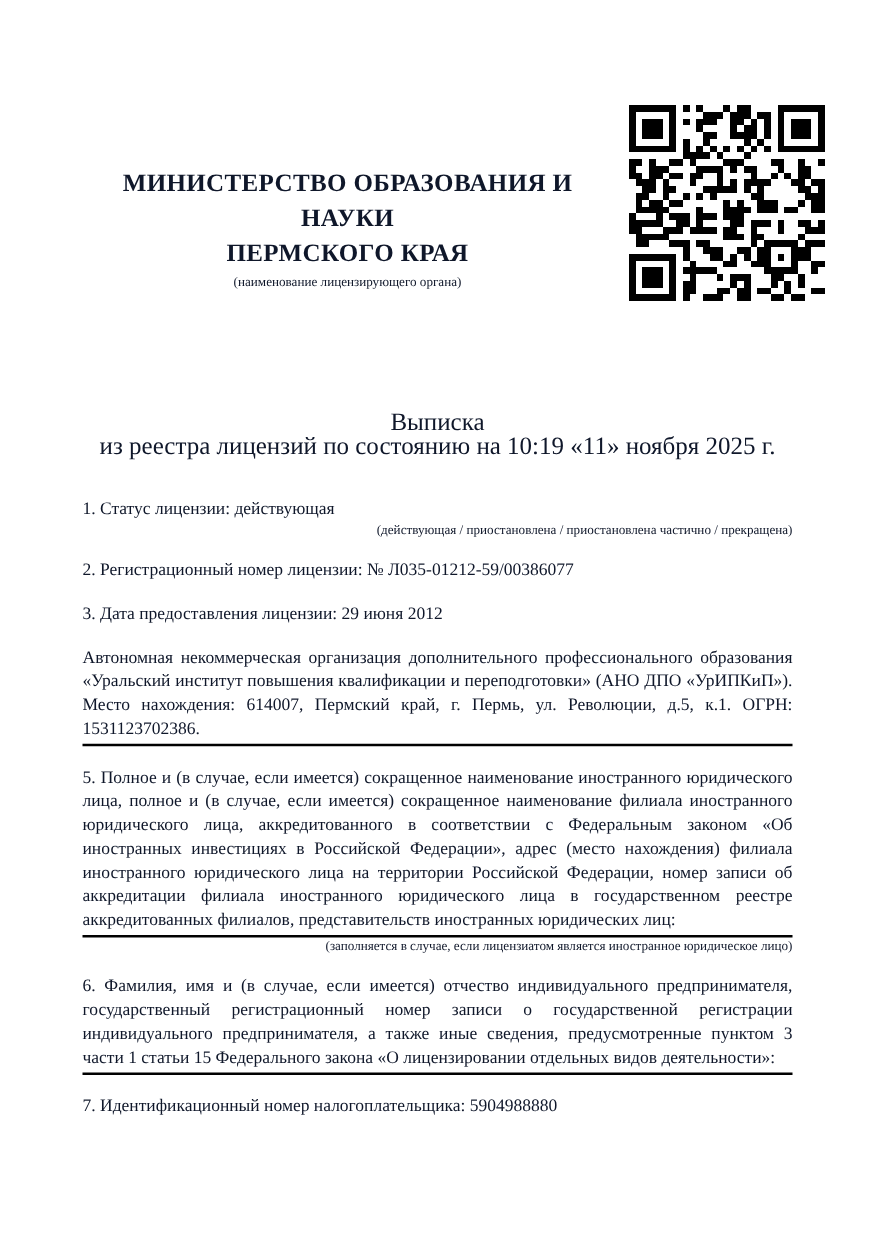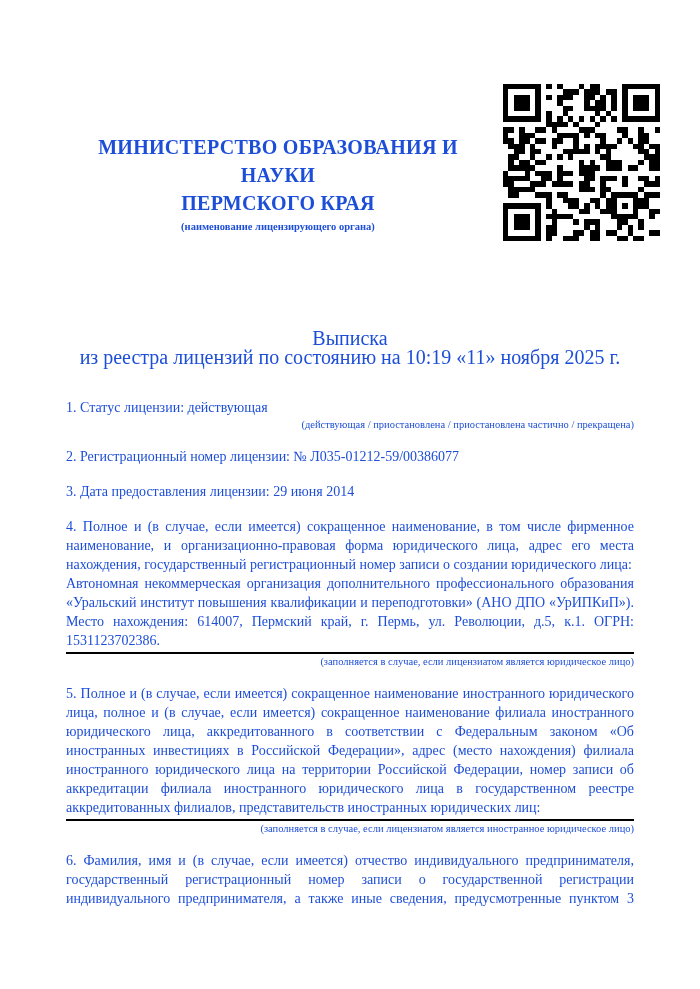--- a/index.html
+++ b/index.html
@@ -1,21 +1,21 @@
 <!DOCTYPE html>
 <html lang="ru"><head>
 <meta charset="utf-8">
 <style>
   html, body { margin: 0; padding: 0; background: #ffffff; }
   .page {
     position: relative;
     width: 700px;
     height: 911px;
     background: #ffffff;
-    color: #1d4ed8;
+    color: #0f172a;
     font-family: "Liberation Serif", "DejaVu Serif", serif;
     overflow: hidden;
   }
   .content { padding: 0 66px; }
 
   .qr {
     position: absolute;
     left: 503px;
     top: 84px;
     width: 157px;
@@ -32,21 +32,20 @@
     font-size: 20px;
     font-weight: bold;
     line-height: 28px;
     letter-spacing: 0.3px;
     margin: 0;
   }
   .ministry-caption {
     font-size: 10.5px;
     line-height: 13px;
     margin-top: 3px;
-    font-weight: bold;
   }
 
   .doc-title {
     margin-top: 96px;
     text-align: center;
     font-size: 20px;
     line-height: 19px;
   }
 
   .items { margin-top: 31px; }
@@ -508,28 +507,26 @@
       <div class="item">
         <p class="para single">1. Статус лицензии: действующая</p>
         <div class="item-caption">(действующая / приостановлена / приостановлена частично / прекращена)</div>
       </div>
 
       <div class="item">
         <p class="para single">2. Регистрационный номер лицензии: № Л035-01212-59/00386077</p>
       </div>
 
       <div class="item">
-        <p class="para single">3. Дата предоставления лицензии: 29 июня 2014</p>
-      </div>
-
-      <div class="item">
-        <p class="para">4. Полное и (в случае, если имеется) сокращенное наименование, в том числе фирменное наименование, и организационно-правовая форма юридического лица, адрес его места нахождения, государственный регистрационный номер записи о создании юридического лица:</p>
+        <p class="para single">3. Дата предоставления лицензии: 29 июня 2012</p>
+      </div>
+
+      <div class="item">
         <p class="para">Автономная некоммерческая организация дополнительного профессионального образования «Уральский институт повышения квалификации и переподготовки» (АНО ДПО «УрИПКиП»). Место нахождения: 614007, Пермский край, г. Пермь, ул. Революции, д.5, к.1. ОГРН: 1531123702386.</p>
         <div class="rule"></div>
-        <div class="item-caption">(заполняется в случае, если лицензиатом является юридическое лицо)</div>
       </div>
 
       <div class="item">
         <p class="para">5. Полное и (в случае, если имеется) сокращенное наименование иностранного юридического лица, полное и (в случае, если имеется) сокращенное наименование филиала иностранного юридического лица, аккредитованного в соответствии с Федеральным законом «Об иностранных инвестициях в Российской Федерации», адрес (место нахождения) филиала иностранного юридического лица на территории Российской Федерации, номер записи об аккредитации филиала иностранного юридического лица в государственном реестре аккредитованных филиалов, представительств иностранных юридических лиц:</p>
         <div class="rule"></div>
         <div class="item-caption">(заполняется в случае, если лицензиатом является иностранное юридическое лицо)</div>
       </div>
 
       <div class="item">
         <p class="para">6. Фамилия, имя и (в случае, если имеется) отчество индивидуального предпринимателя, государственный регистрационный номер записи о государственной регистрации индивидуального предпринимателя, а также иные сведения, предусмотренные пунктом 3 части 1 статьи 15 Федерального закона «О лицензировании отдельных видов деятельности»:</p>

